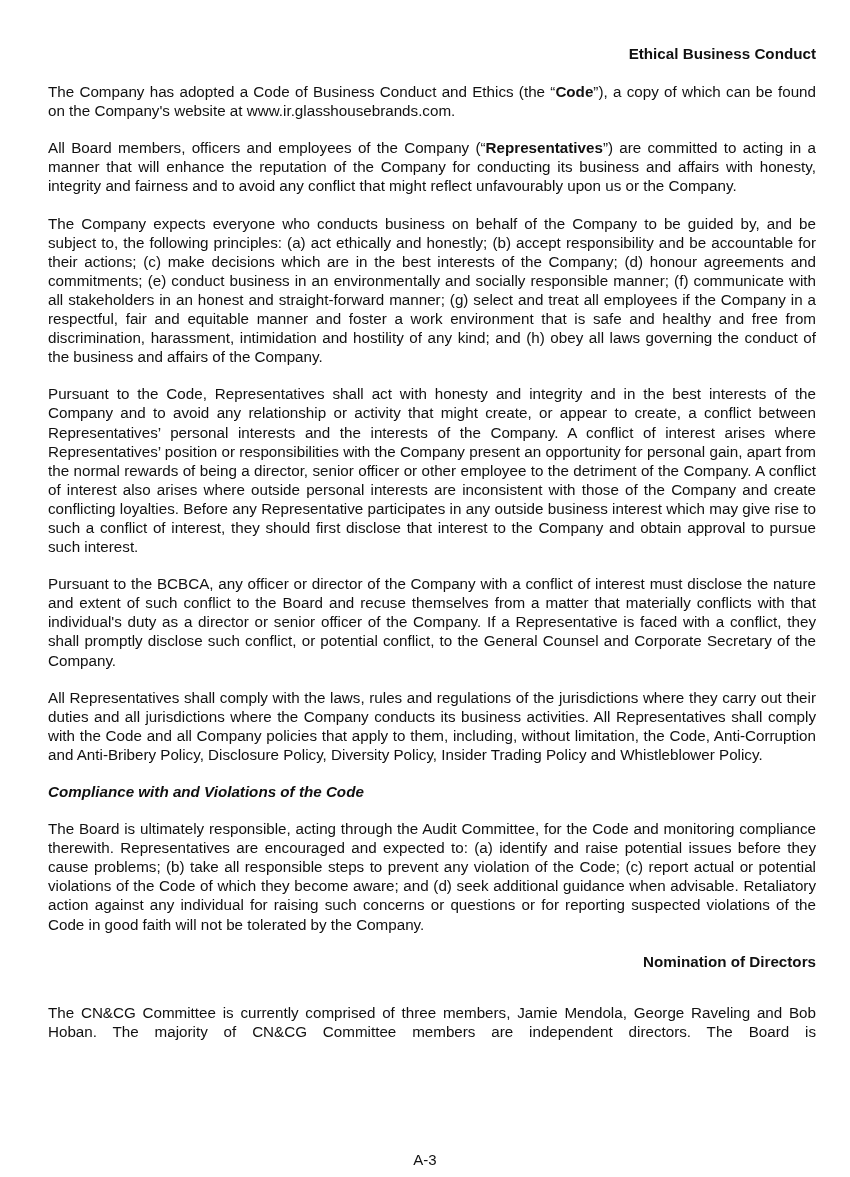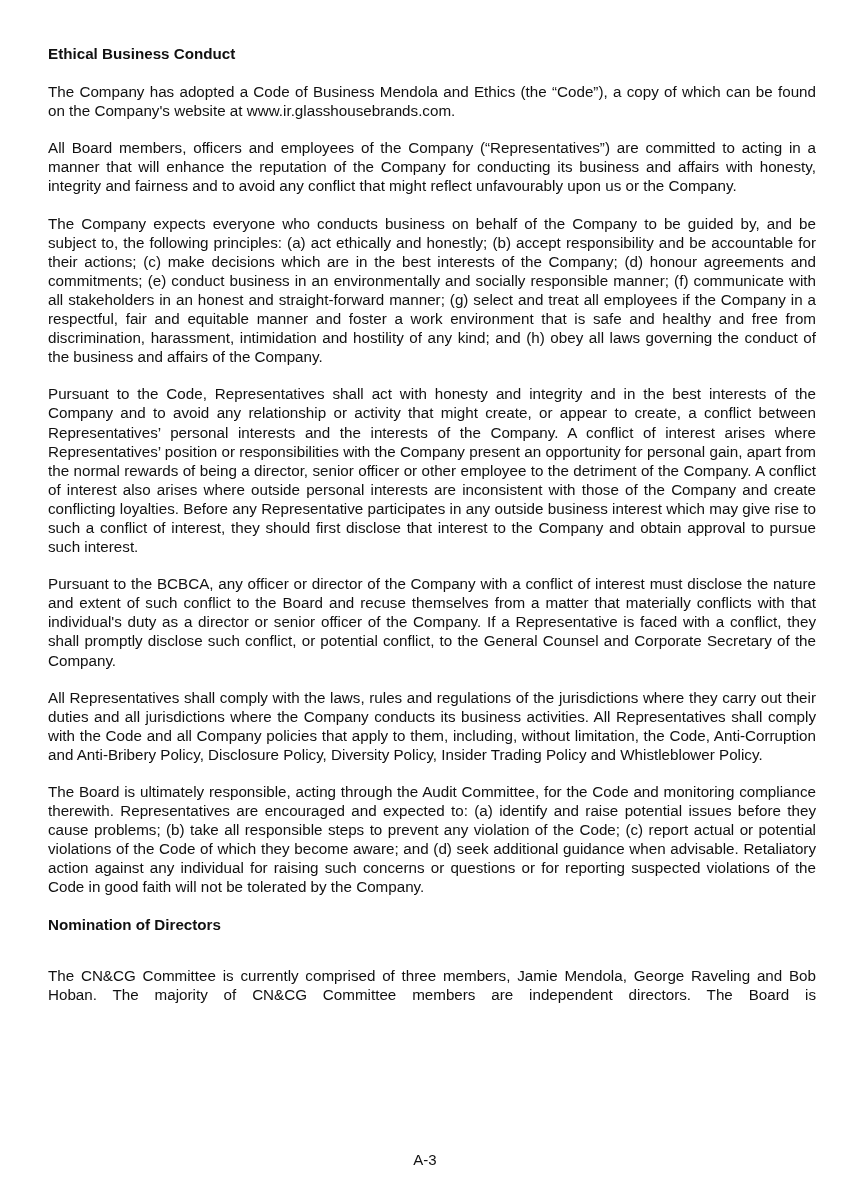--- a/index.html
+++ b/index.html
@@ -4,51 +4,52 @@
 <style>
   html, body { margin: 0; padding: 0; background: #ffffff; }
   body { width: 850px; height: 1177px; position: relative; overflow: hidden; }
   .page {
     position: absolute; left: 48px; top: 44px; width: 768px;
     font-family: "Liberation Sans", sans-serif;
     color: #111111;
     font-size: 15.2px;
     line-height: 19.1px;
   }
-  .h { font-weight: bold; margin: 0 0 19px 0; }
+  .h { font-weight: bold; margin: 0 0 19px 0; text-align: right; }
   .hi { font-weight: bold; font-style: italic; margin: 0 0 18px 0; }
   p { margin: 0 0 18px 0; text-align: justify; }
   .link { }
-  b { font-weight: normal; }
+  b { font-weight: bold; }
   .footer {
     position: absolute; left: 0; width: 850px; top: 1151px; text-align: center;
     font-family: "Liberation Sans", sans-serif; font-size: 15px; color: #111;
   }
 </style>
 </head>
 <body>
 
 <div class="page">
 
   <div class="h">Ethical Business Conduct</div>
 
-  <p><span>The Company has adopted a Code of Business Mendola and Ethics (the “</span><b>Code</b><span>”), a copy of which can be found on the Company's website at </span><span class="link">www.ir.glasshousebrands.com</span><span>.</span></p>
+  <p><span>The Company has adopted a Code of Business Conduct and Ethics (the “</span><b>Code</b><span>”), a copy of which can be found on the Company's website at </span><span class="link">www.ir.glasshousebrands.com</span><span>.</span></p>
 
   <p><span>All Board members, officers and employees of the Company (“</span><b>Representatives</b><span>”) are committed to acting in a manner that will enhance the reputation of the Company for conducting its business and affairs with honesty, integrity and fairness and to avoid any conflict that might reflect unfavourably upon us or the Company.</span></p>
 
   <p>The Company expects everyone who conducts business on behalf of the Company to be guided by, and be subject to, the following principles: (a) act ethically and honestly; (b) accept responsibility and be accountable for their actions; (c) make decisions which are in the best interests of the Company; (d) honour agreements and commitments; (e) conduct business in an environmentally and socially responsible manner; (f) communicate with all stakeholders in an honest and straight-forward manner; (g) select and treat all employees if the Company in a respectful, fair and equitable manner and foster a work environment that is safe and healthy and free from discrimination, harassment, intimidation and hostility of any kind; and (h) obey all laws governing the conduct of the business and affairs of the Company.</p>
 
 
   <p>Pursuant to the Code, Representatives shall act with honesty and integrity and in the best interests of the Company and to avoid any relationship or activity that might create, or appear to create, a conflict between Representatives’ personal interests and the interests of the Company. A conflict of interest arises where Representatives’ position or responsibilities with the Company present an opportunity for personal gain, apart from the normal rewards of being a director, senior officer or other employee to the detriment of the Company. A conflict of interest also arises where outside personal interests are inconsistent with those of the Company and create conflicting loyalties. Before any Representative participates in any outside business interest which may give rise to such a conflict of interest, they should first disclose that interest to the Company and obtain approval to pursue such interest.</p>
 
   <p>Pursuant to the BCBCA, any officer or director of the Company with a conflict of interest must disclose the nature and extent of such conflict to the Board and recuse themselves from a matter that materially conflicts with that individual's duty as a director or senior officer of the Company. If a Representative is faced with a conflict, they shall promptly disclose such conflict, or potential conflict, to the General Counsel and Corporate Secretary of the Company.</p>
 
 
   <p>All Representatives shall comply with the laws, rules and regulations of the jurisdictions where they carry out their duties and all jurisdictions where the Company conducts its business activities. All Representatives shall comply with the Code and all Company policies that apply to them, including, without limitation, the Code, Anti-Corruption and Anti-Bribery Policy, Disclosure Policy, Diversity Policy, Insider Trading Policy and Whistleblower Policy.</p>
 
+  <div class="hi">Compliance with and Violations of the Code</div>
 
   <p>The Board is ultimately responsible, acting through the Audit Committee, for the Code and monitoring compliance therewith. Representatives are encouraged and expected to: (a) identify and raise potential issues before they cause problems; (b) take all responsible steps to prevent any violation of the Code; (c) report actual or potential violations of the Code of which they become aware; and (d) seek additional guidance when advisable. Retaliatory action against any individual for raising such concerns or questions or for reporting suspected violations of the Code in good faith will not be tolerated by the Company.</p>
 
   <div class="h">Nomination of Directors</div>
 
   <p style="text-align-last: justify; margin-top: 32px;">The CN&amp;CG Committee is currently comprised of three members, Jamie Mendola, George Raveling and Bob Hoban. The majority of CN&amp;CG Committee members are independent directors. The Board is</p>
 
 </div>
 
 <div class="footer">A-3</div>

